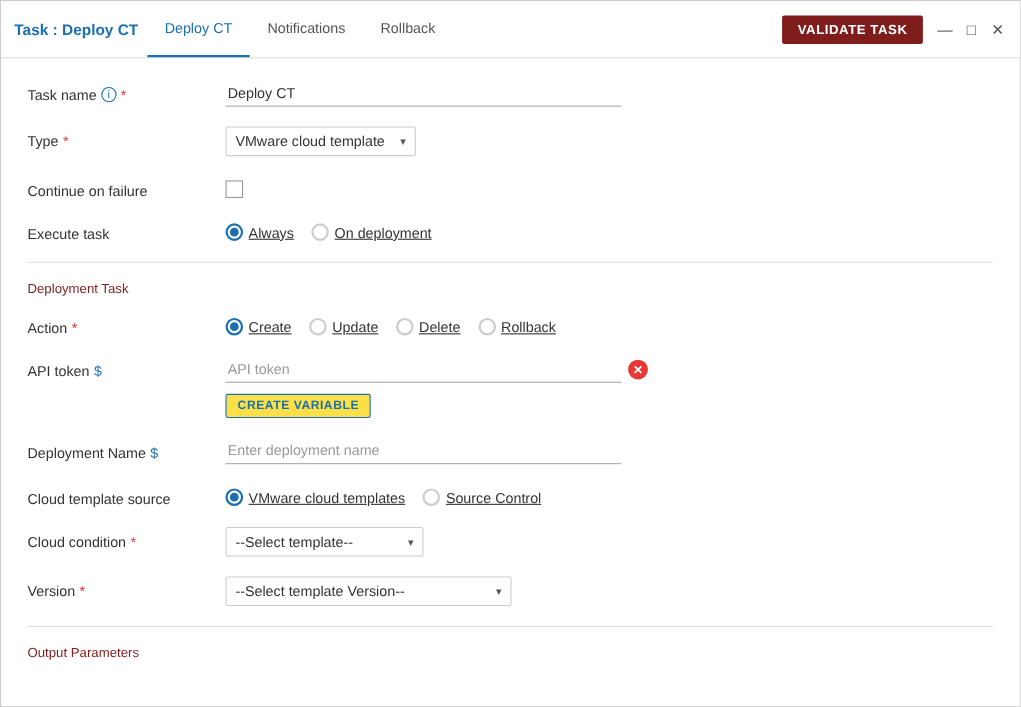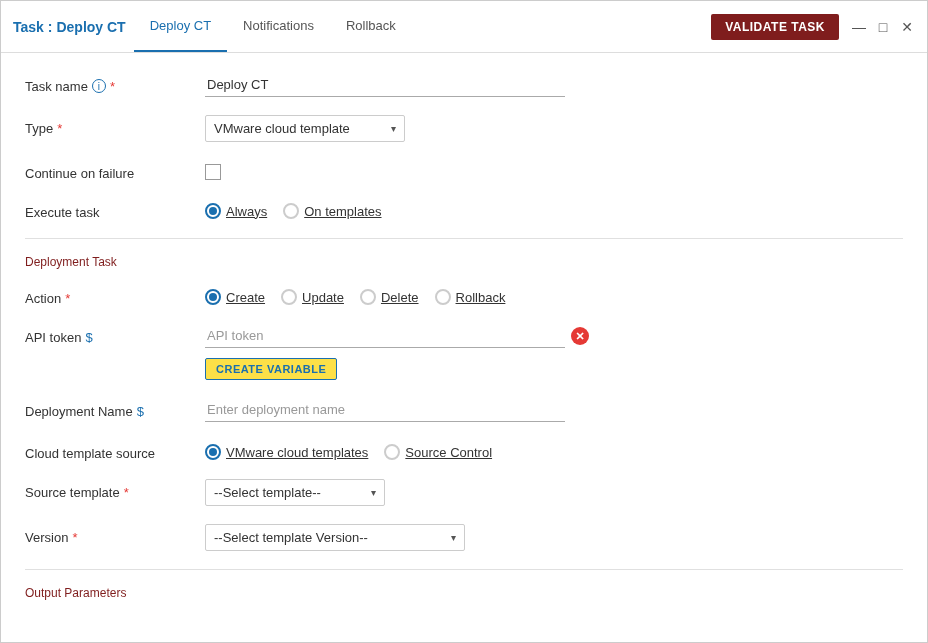--- a/index.html
+++ b/index.html
@@ -150,21 +150,21 @@
       padding: 4px 2px;
       font-size: 13px;
       color: #333;
       outline: none;
       background: transparent;
     }
 
     .text-input::placeholder { color: #999; }
 
     .select-dropdown {
-      width: 200px;
+      width: 173px;
       border: 1px solid #ccc;
       padding: 5px 8px;
       font-size: 13px;
       background: #fff;
       cursor: pointer;
       display: flex;
       align-items: center;
       justify-content: space-between;
       border-radius: 2px;
       user-select: none;
@@ -347,21 +347,21 @@
         <span>Execute task</span>
       </div>
       <div class="form-control">
         <div class="radio-group">
           <div class="radio-item">
             <div class="radio-circle checked"></div>
             <span class="radio-label">Always</span>
           </div>
           <div class="radio-item">
             <div class="radio-circle"></div>
-            <span class="radio-label">On templates</span>
+            <span class="radio-label">On deployment</span>
           </div>
         </div>
       </div>
     </div>
 
     <hr class="divider">
 
     <div class="section-heading">Deployment Task</div>
 
     <div class="form-row">
@@ -428,21 +428,21 @@
           <div class="radio-item">
             <div class="radio-circle"></div>
             <span class="radio-label">Source Control</span>
           </div>
         </div>
       </div>
     </div>
 
     <div class="form-row">
       <div class="form-label">
-        <span>Source template</span>
+        <span>Cloud condition</span>
         <span class="required">*</span>
       </div>
       <div class="form-control">
         <div class="select-dropdown select-wide">
           <span>--Select template--</span>
           <span class="arrow">▾</span>
         </div>
       </div>
     </div>
 

